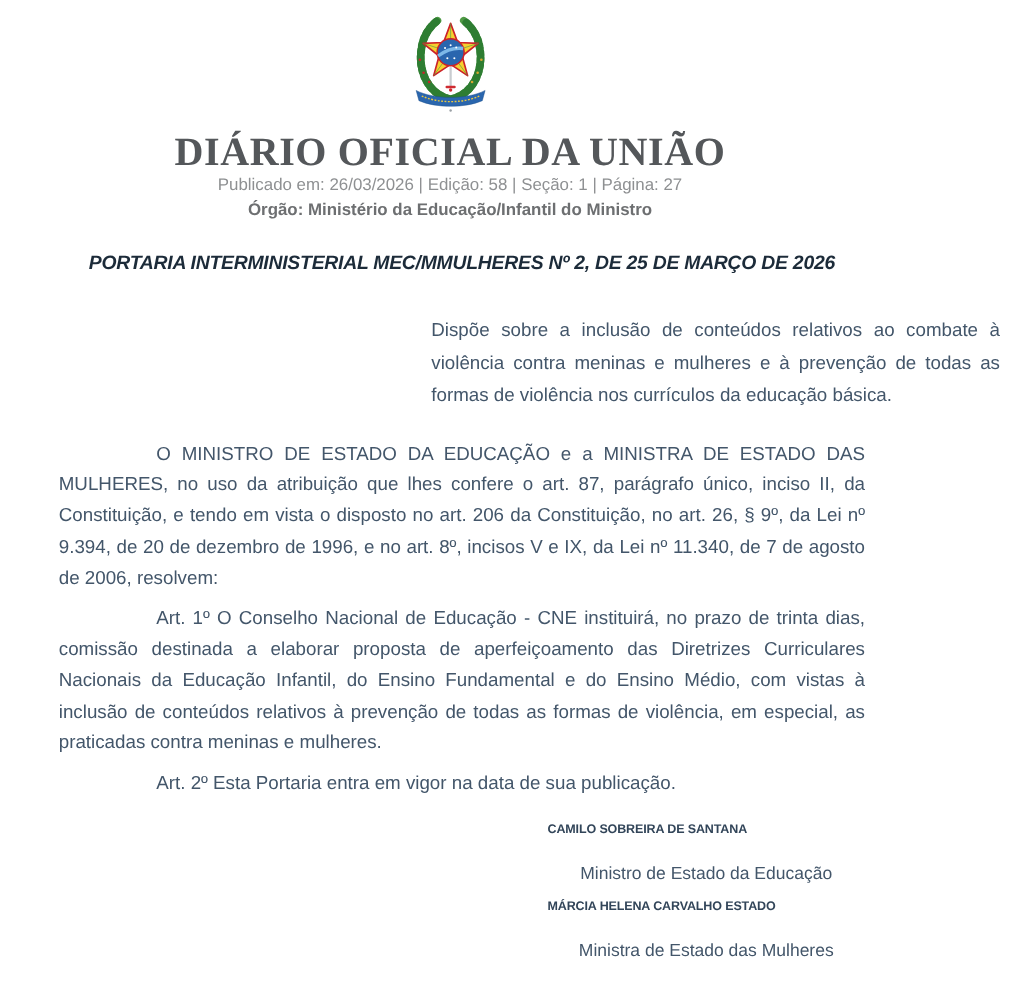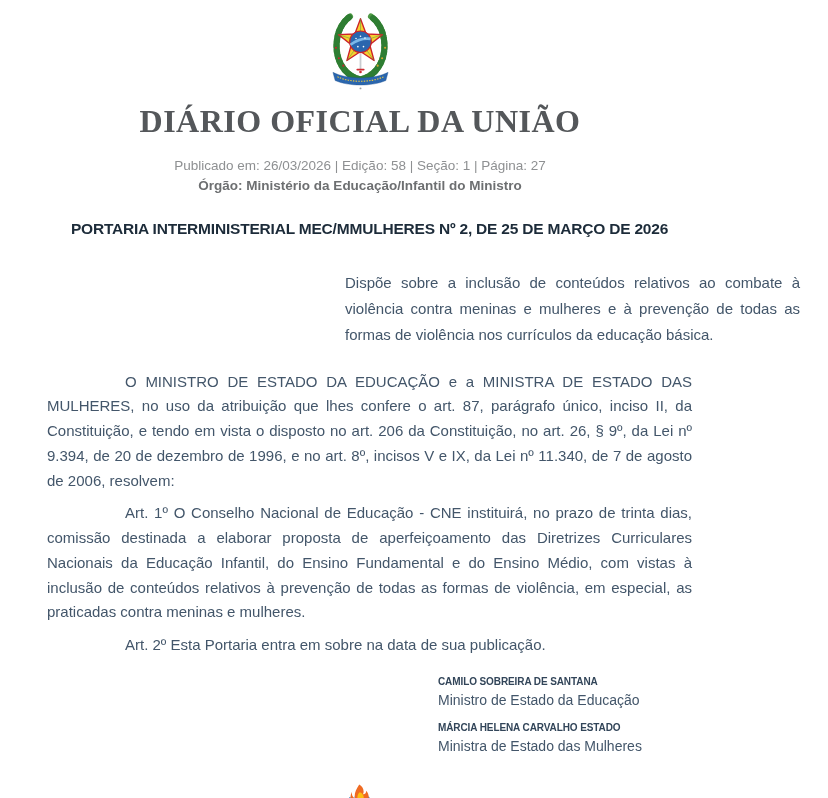--- a/index.html
+++ b/index.html
@@ -23,21 +23,21 @@
   .doc-title {
     margin: 12px 0 0;
     font-family: "Liberation Serif", serif;
     font-weight: bold;
     font-size: 32px;
     line-height: 1.15;
     color: #54575a;
     letter-spacing: 0.5px;
   }
   .pub-line {
-    margin-top: 18px;
+    margin-top: 0;
     font-size: 13.5px;
     color: #8e9092;
   }
   .organ-line {
     margin-top: 5px;
     font-size: 13.5px;
     font-weight: bold;
     color: #6d6f71;
   }
   
@@ -46,20 +46,21 @@
     font-size: 15px;
     color: #43566a;
   }
   .headline {
     margin-top: 27px;
     text-align: center;
     font-size: 15.5px;
     font-weight: bold;
     letter-spacing: -0.2px;
     color: #1c2b39;
+    font-style: italic;
   }
   .summary {
     margin: 32px 0 0 298px;
     width: 455px;
     text-align: justify;
     line-height: 1.73;
   }
   .para {
     margin: 0;
     padding-top: 8px;
@@ -71,23 +72,24 @@
   
   .signatures { margin: 18px 0 0 391px; }
   .sig { margin-bottom: 14px; }
   .sig-name {
     font-weight: bold;
     font-size: 10px;
     color: #324559;
     letter-spacing: -0.1px;
   }
   .sig-role {
-    margin-top: 5px;
+    margin-top: 21px;
     font-size: 14px;
     color: #43566a;
+    text-align: center;
   }
   
   .disclaimer {
     margin: 10px 0 0 47px;
     font-size: 13px;
     color: #ef3b2d;
   }
   .press-logo { text-align: center; margin-top: 14px; }
 </style>
 </head>
@@ -152,21 +154,21 @@
   <div class="content">
 
     <div class="headline">PORTARIA INTERMINISTERIAL MEC/MMULHERES Nº 2, DE 25 DE MARÇO DE 2026</div>
 
     <div class="summary">Dispõe sobre a inclusão de conteúdos relativos ao combate à violência contra meninas e mulheres e à prevenção de todas as formas de violência nos currículos da educação básica.</div>
 
     <p class="para first">O MINISTRO DE ESTADO DA EDUCAÇÃO e a MINISTRA DE ESTADO DAS MULHERES, no uso da atribuição que lhes confere o art. 87, parágrafo único, inciso II, da Constituição, e tendo em vista o disposto no art. 206 da Constituição, no art. 26, § 9º, da Lei nº 9.394, de 20 de dezembro de 1996, e no art. 8º, incisos V e IX, da Lei nº 11.340, de 7 de agosto de 2006, resolvem:</p>
 
     <p class="para">Art. 1º O Conselho Nacional de Educação - CNE instituirá, no prazo de trinta dias, comissão destinada a elaborar proposta de aperfeiçoamento das Diretrizes Curriculares Nacionais da Educação Infantil, do Ensino Fundamental e do Ensino Médio, com vistas à inclusão de conteúdos relativos à prevenção de todas as formas de violência, em especial, as praticadas contra meninas e mulheres.</p>
 
-    <p class="para">Art. 2º Esta Portaria entra em sobre na data de sua publicação.</p>
+    <p class="para">Art. 2º Esta Portaria entra em vigor na data de sua publicação.</p>
 
     <div class="signatures">
       <div class="sig">
         <div class="sig-name">CAMILO SOBREIRA DE SANTANA</div>
         <div class="sig-role">Ministro de Estado da Educação</div>
       </div>
       <div class="sig">
         <div class="sig-name">MÁRCIA HELENA CARVALHO ESTADO</div>
         <div class="sig-role">Ministra de Estado das Mulheres</div>
       </div>

